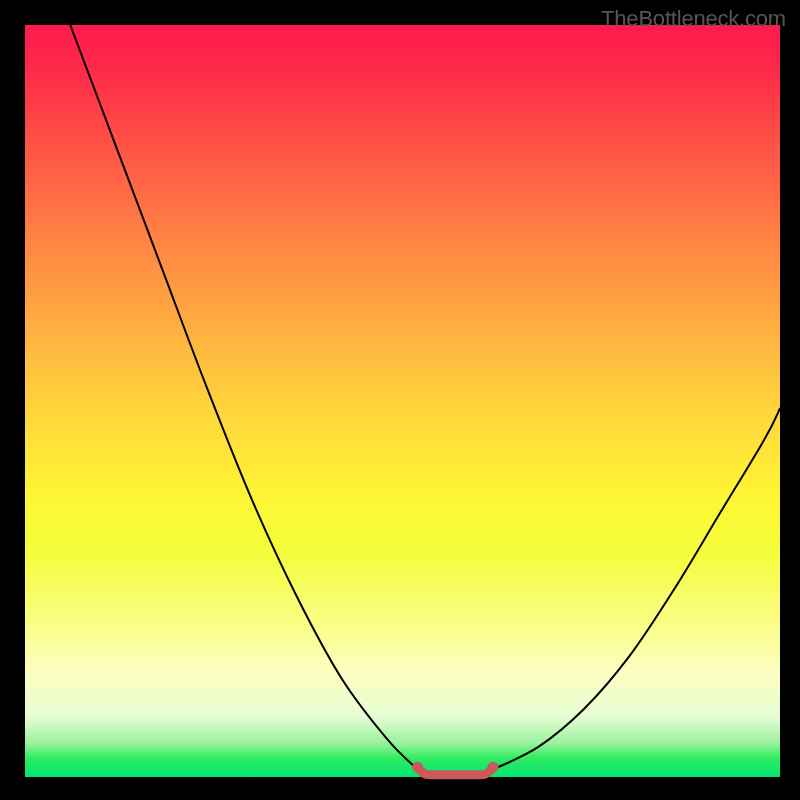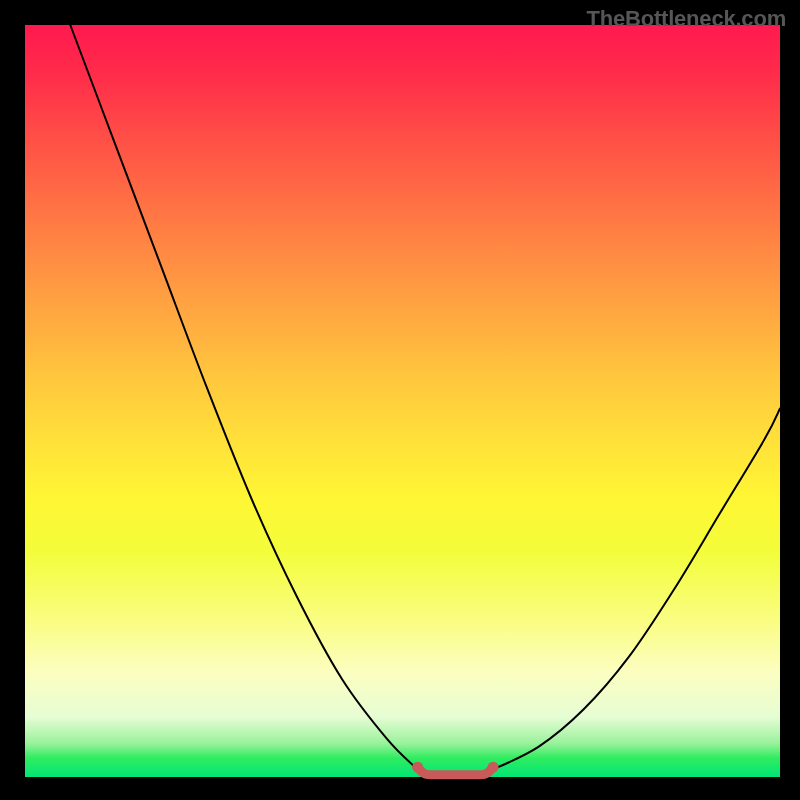--- a/index.html
+++ b/index.html
@@ -10,21 +10,21 @@
     position: relative;
     font-family: Arial, Helvetica, sans-serif;
     overflow: hidden;
   }
   .watermark {
     position: absolute;
     top: 6px;
     right: 14px;
     color: #565656;
     font-size: 22px;
-    font-weight: 700;
+    font-weight: 400;
     z-index: 10;
     letter-spacing: -0.2px;
     text-align: right;
   }
   .plot-frame {
     position: absolute;
     left: 25px;
     top: 25px;
     width: 755px;
     height: 752px;

